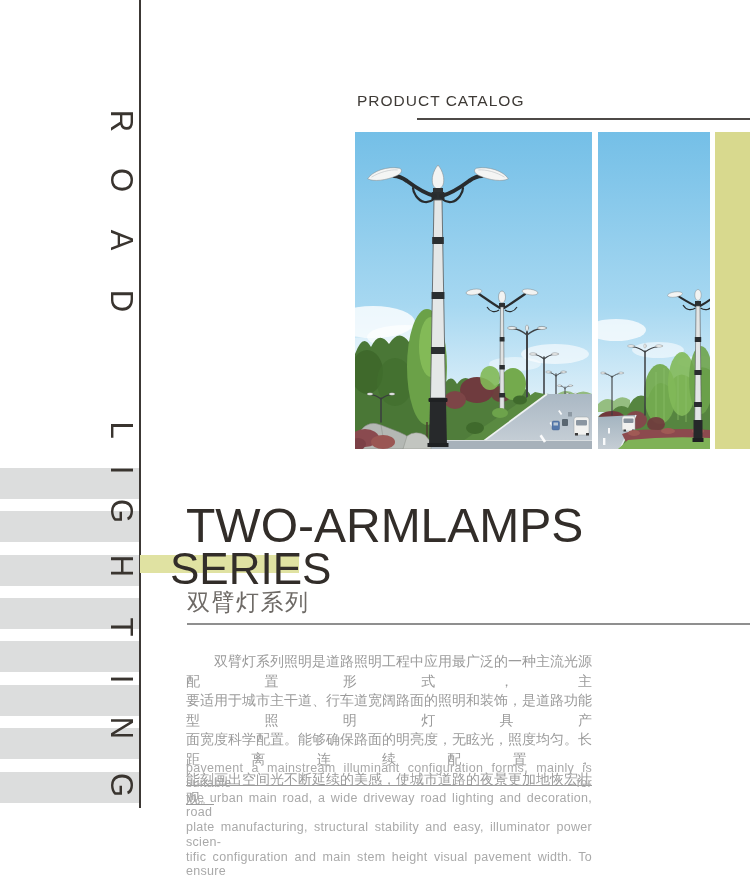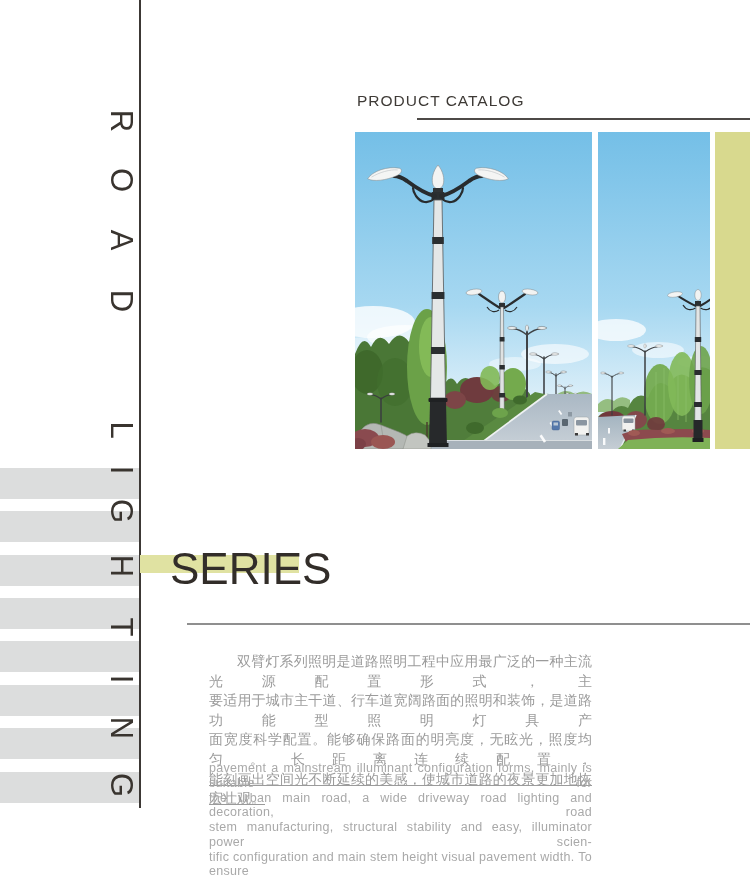--- a/index.html
+++ b/index.html
@@ -33,21 +33,21 @@
   
   .title-highlight{position:absolute;left:140px;top:555px;width:159px;height:18px;background:var(--title-highlight,#e0e2a2);}
   .title-line1{position:absolute;left:186px;top:504px;font-size:48px;line-height:44px;color:#322d29;letter-spacing:0;white-space:nowrap;}
   .title-line2{position:absolute;left:170px;top:548px;font-size:44px;line-height:42px;color:#322d29;white-space:nowrap;}
   .subtitle-cn{position:absolute;left:187px;top:587px;font-size:23px;letter-spacing:1.5px;color:#6e6a66;white-space:nowrap;}
   .title-rule{position:absolute;left:187px;top:623px;width:563px;height:1.5px;background:#8f8f8f;}
   
   .para{position:absolute;left:186px;width:406px;}
   #para-cn{top:652px;font-size:14px;line-height:19.6px;color:#9b9b9b;}
   #para-en{top:761px;font-size:12.5px;line-height:14.75px;color:#a9a9a9;letter-spacing:0.3px;}
-  .jline{text-align:justify;text-align-last:justify;margin-left:23px;}
+  .jline{text-align:justify;text-align-last:justify;}
   .jline.last{text-align-last:left;text-decoration:underline;}
   .indent-cn{text-indent:28px;}
   .indent-en{text-indent:21px;}
 </style>
 </head>
 <body>
 
 <div class="page" style="--accent-bar: #d8d98e; --title-highlight: #e0e2a2; --stripe: #dcdddd;">
 
   <div>
@@ -308,29 +308,31 @@
         <rect x="96" y="270" width="8" height="5" fill="#2a2d2f"></rect>
         <rect x="95.5" y="288" width="9" height="22" fill="#25282a"></rect>
         <rect x="94.5" y="306" width="11" height="4" fill="#1e2022"></rect>
       </g>
     </svg>
   </div>
 
   <div class="right-bar"></div>
 
   <div class="title-highlight"></div>
+  <div class="title-line1">TWO-ARMLAMPS</div>
   <div class="title-line2">SERIES</div>
+  <div class="subtitle-cn">双臂灯系列</div>
   <div class="title-rule"></div>
 
   <div class="para" id="para-cn">
       <div class="jline indent-cn">双臂灯系列照明是道路照明工程中应用最广泛的一种主流光源配置形式，主</div>
       <div class="jline">要适用于城市主干道、行车道宽阔路面的照明和装饰，是道路功能型照明灯具产</div>
       <div class="jline">面宽度科学配置。能够确保路面的明亮度，无眩光，照度均匀。长距离连续配置，</div>
       <div class="jline last">能刻画出空间光不断延续的美感，使城市道路的夜景更加地恢宏壮观。</div>
     </div>
   <div class="para" id="para-en">
       <div class="jline">pavement a mainstream illuminant configuration forms, mainly is suitable for</div>
       <div class="jline">the urban main road, a wide driveway road lighting and decoration, road</div>
-      <div class="jline">stem manufacturing, structural stability and easy, illuminator power scien-</div>
+      <div class="jline">plate manufacturing, structural stability and easy, illuminator power scien-</div>
       <div class="jline">tific configuration and main stem height visual pavement width. To ensure</div>
     </div>
 
 </div>
 
 </body></html>

